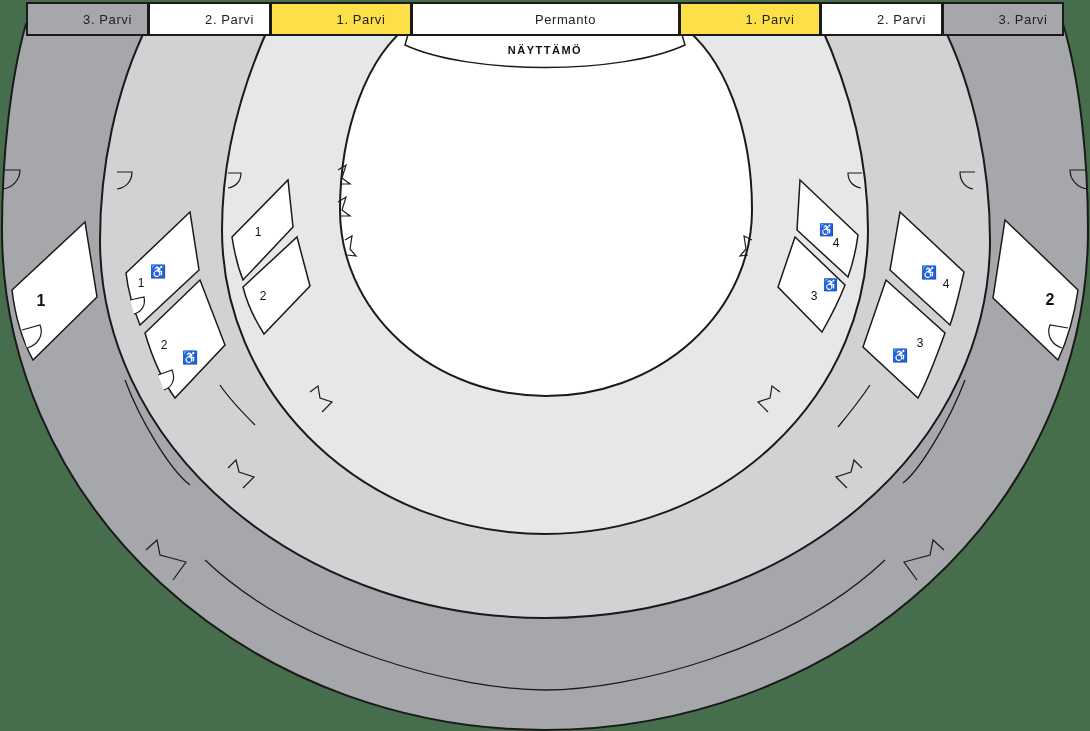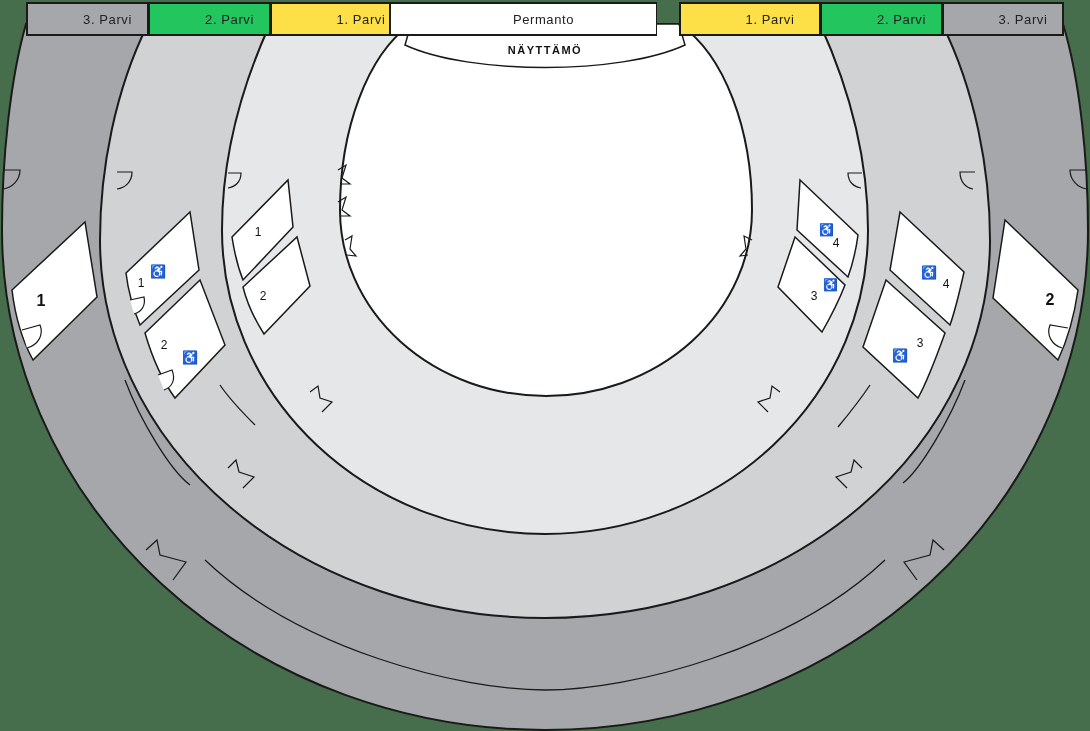--- a/index.html
+++ b/index.html
@@ -1,20 +1,20 @@
 <!DOCTYPE html>
 <html><head>
 <meta charset="utf-8">
 <style>
   html, body { margin:0; padding:0; }
   body { width:1090px; height:731px; background:#476e4c; position:relative; overflow:hidden; font-family:"Liberation Sans", sans-serif; }
   #map { position:absolute; left:0; top:0; width:1090px; height:731px; }
   .hdr { position:absolute; top:2px; height:34px; box-sizing:border-box; border:2px solid #1a1a1a; border-right-width:1px; display:flex; align-items:center; justify-content:center; font-size:13px; color:#222; letter-spacing:0.6px; cursor:pointer;padding-left:40px; }
   .hdr.p3 { background:#a6a7aa; }
-  .hdr.p2 { background:#22c55e; }
+  .hdr.p2 { background:#ffffff; }
   .hdr.p1 { background:#fde047; }
   .hdr.pm { background:#ffffff; }
   .lbl { font-family:"Liberation Sans", sans-serif; fill:#111; }
 </style>
 </head>
 <body>
 
 <svg id="map" viewBox="0 0 1090 731" xmlns="http://www.w3.org/2000/svg">
 
   <path d="M26,24 L1063,24 C1080,80 1088,160 1088,230 A543,500 0 0 1 2,230 C2,160 10,80 26,24 Z" fill="#a6a7aa" stroke="#1a1a1a" stroke-width="2"></path>
@@ -106,16 +106,16 @@
     <path d="M228,468 L236,460 L239,472 L254,477 L243,488"></path>
     <path d="M862,468 L854,460 L851,472 L836,477 L847,488"></path>
     <path d="M146,550 L157,540 L160,555 L186,562 L173,580"></path>
     <path d="M944,550 L933,540 L930,555 L904,562 L917,580"></path>
   </g>
 </svg>
 
 <div class="hdr p3" style="left:26px;width:122px;">3. Parvi</div>
 <div class="hdr p2" style="left:148px;width:122px;">2. Parvi</div>
 <div class="hdr p1" style="left:270px;width:141px;">1. Parvi</div>
-<div class="hdr pm" style="left:389px;width:268px;">Permanto</div>
+<div class="hdr pm" style="left:411px;width:268px;">Permanto</div>
 <div class="hdr p1" style="left:679px;width:141px;">1. Parvi</div>
 <div class="hdr p2" style="left:820px;width:122px;">2. Parvi</div>
 <div class="hdr p3" style="left:942px;width:122px;border-right-width:2px;">3. Parvi</div>
 
 </body></html>

